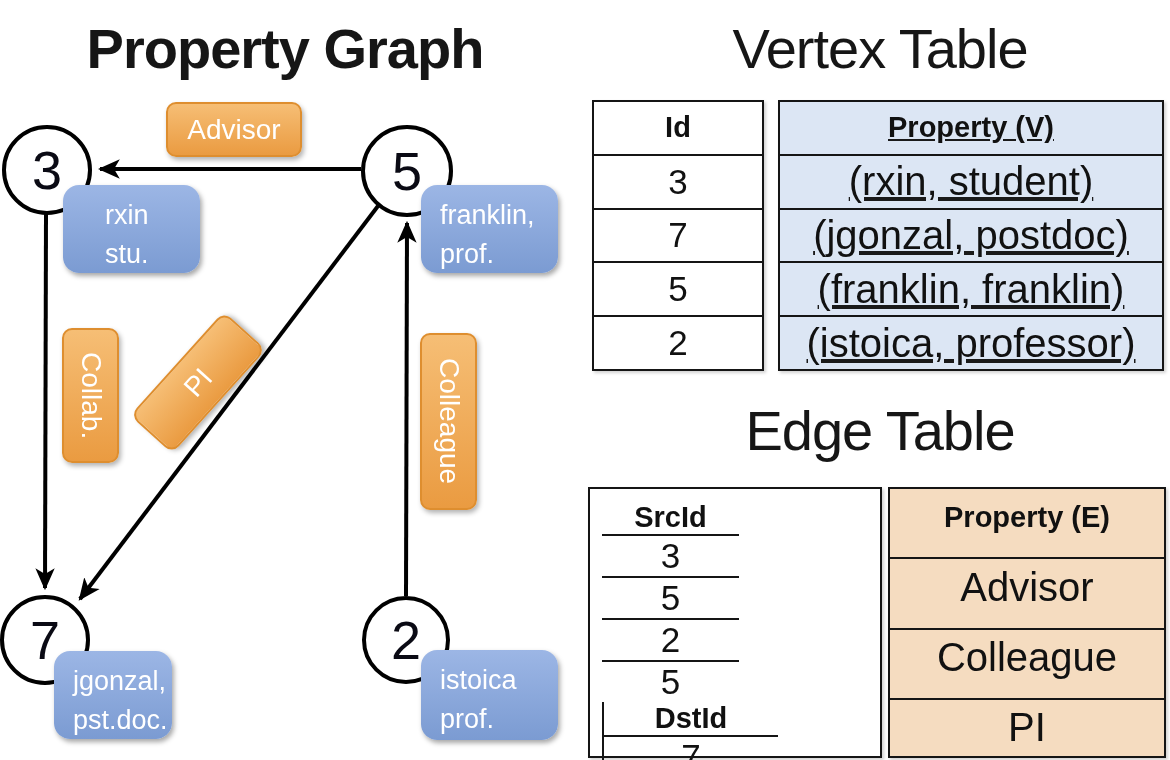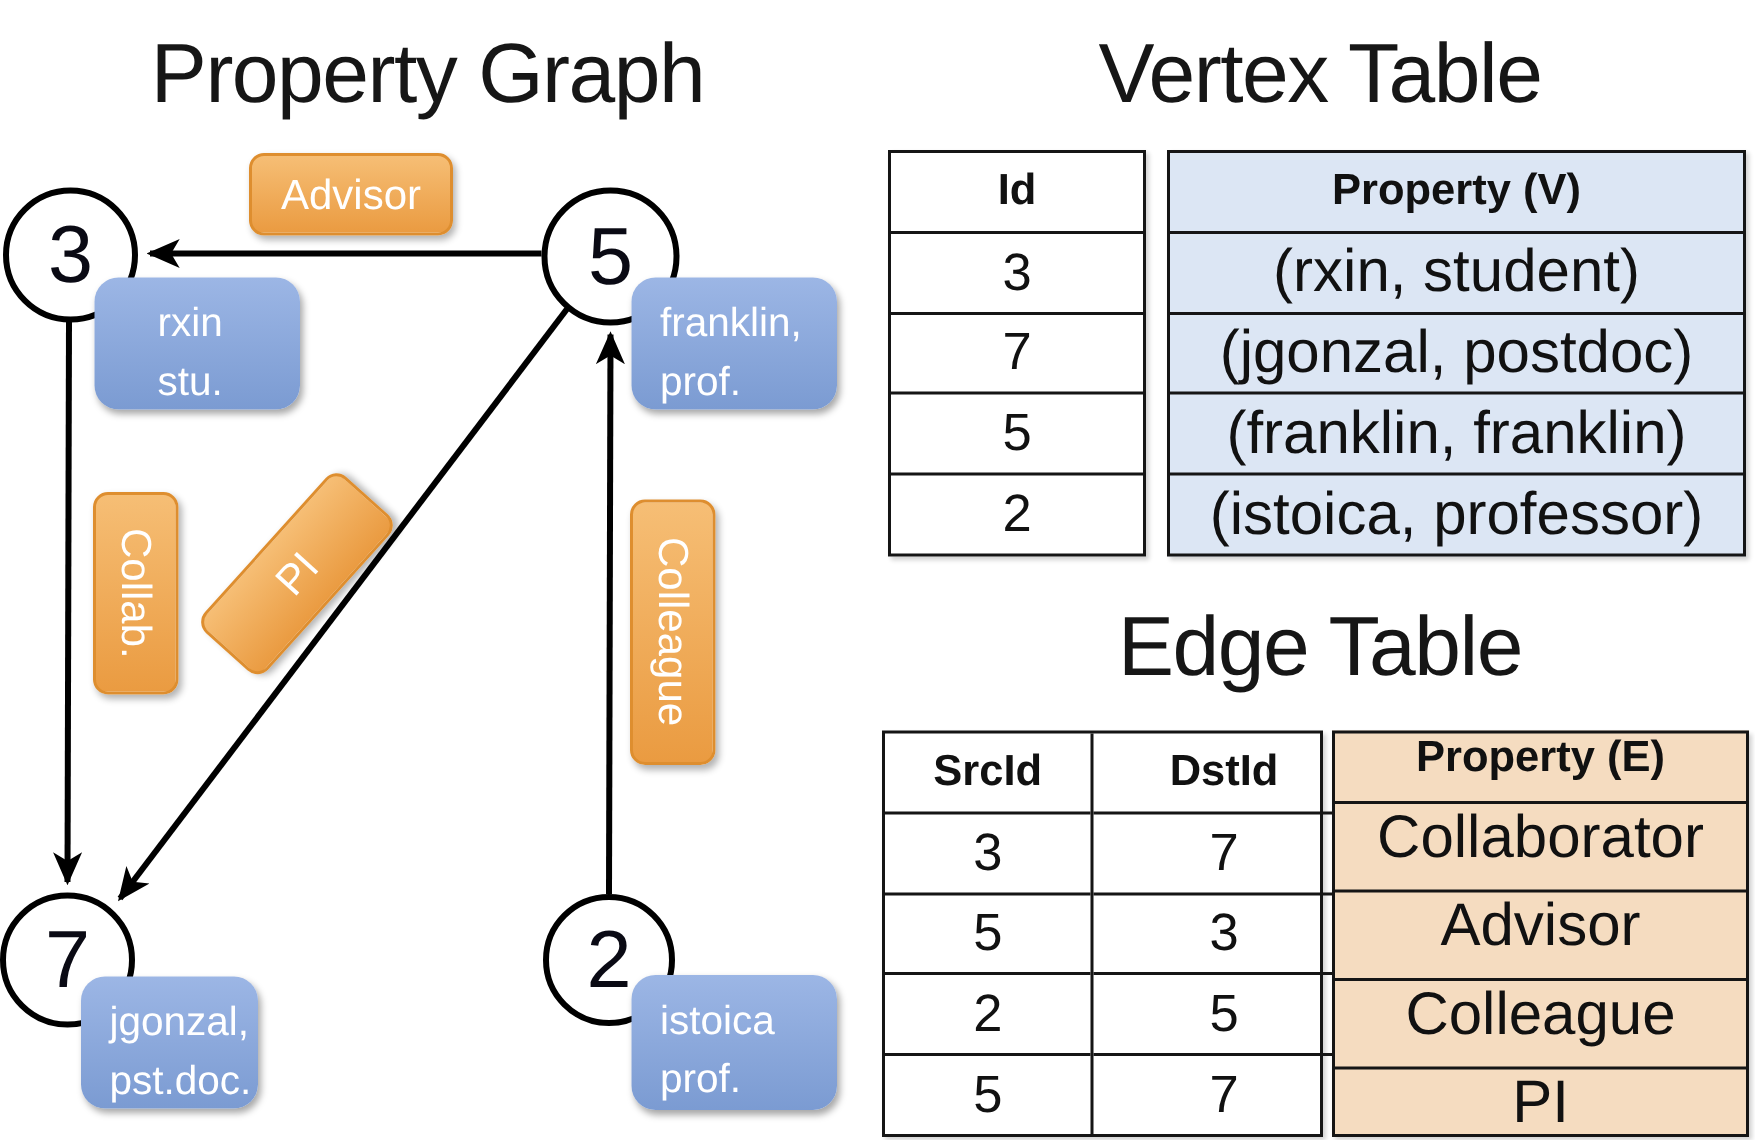--- a/index.html
+++ b/index.html
@@ -38,30 +38,30 @@
     box-shadow:2px 2px 3px rgba(0,0,0,0.18);
   }
   .tcol.vprop{background:var(--vertex-cell-bg);}
   .tcol.eprop{background:var(--edge-cell-bg);gap:12px;}
   .trow{
     flex:1 1 0;border-top:2.5px solid #151515;display:flex;align-items:center;justify-content:center;
     font-size:40px;color:#111;box-sizing:border-box;
   }
   .trow:first-child{border-top:none;font-weight:bold;font-size:29px;}
   .trow.num{font-size:35px;font-weight:400;}
-  .twin{display:flex;flex-direction:row;padding:0;}
+  .twin{display:flex;flex-direction:column;padding:12px;}
   .twin > .subcol{flex:0 0 auto;display:flex;flex-direction:column;box-sizing:border-box;}
   .twin > .subcol + .subcol{border-left:2.5px solid #151515;}
 </style>
 </head>
 <body>
 
 <div id="stage">
 
-  <div class="title" style="left:20px;top:16px;width:530px;">Property Graph</div>
+  <div class="title" style="left:20px;top:16px;width:530px;font-weight:bold;">Property Graph</div>
   <div class="title" style="left:600px;top:16px;width:560px;">Vertex Table</div>
   <div class="title" style="left:600px;top:398px;width:560px;">Edge Table</div>
 
   <svg class="edges" width="570" height="760" viewBox="0 0 570 760">
     <defs>
       <marker id="arrow" viewBox="0 0 10 10" refX="9" refY="5" markerWidth="5.5" markerHeight="5.5" orient="auto-start-reverse">
         <path d="M0,0.6 L10,5 L0,9.4 L2.6,5 Z" fill="#000"></path>
       </marker>
     </defs>
     <line x1="361" y1="169" x2="100" y2="169" stroke="#000" stroke-width="4" marker-end="url(#arrow)"></line>
@@ -106,21 +106,21 @@
   <div class="elabel vertical" style="left:420px;top:333px;width:57px;height:177px;">Colleague</div>
 
   <div class="tcol" style="left:592px;top:100px;width:172px;height:271px;">
     <div class="trow">Id</div>
     <div class="trow num">3</div>
     <div class="trow num">7</div>
     <div class="trow num">5</div>
     <div class="trow num">2</div>
   </div>
 
-  <div class="tcol vprop" style="left:778px;top:100px;width:386px;height:271px;">
+  <div class="tcol vprop" style="left:778px;top:100px;width:386px;height:271px;text-decoration:underline;">
     <div class="trow">Property (V)</div>
     <div class="trow">(rxin, student)</div>
     <div class="trow">(jgonzal, postdoc)</div>
     <div class="trow">(franklin, franklin)</div>
     <div class="trow">(istoica, professor)</div>
   </div>
 
   <div class="tcol twin" style="left:588px;top:487px;width:294px;height:271px;">
     <div class="subcol" style="width:137px;">
       <div class="trow">SrcId</div>
@@ -133,19 +133,18 @@
       <div class="trow">DstId</div>
       <div class="trow num">7</div>
       <div class="trow num">3</div>
       <div class="trow num">5</div>
       <div class="trow num">7</div>
     </div>
   </div>
 
   <div class="tcol eprop" style="left:888px;top:487px;width:278px;height:271px;">
     <div class="trow">Property (E)</div>
-    <div class="trow">Collaborator</div>
     <div class="trow">Advisor</div>
     <div class="trow">Colleague</div>
     <div class="trow">PI</div>
   </div>
 
 </div>
 
 </body></html>

